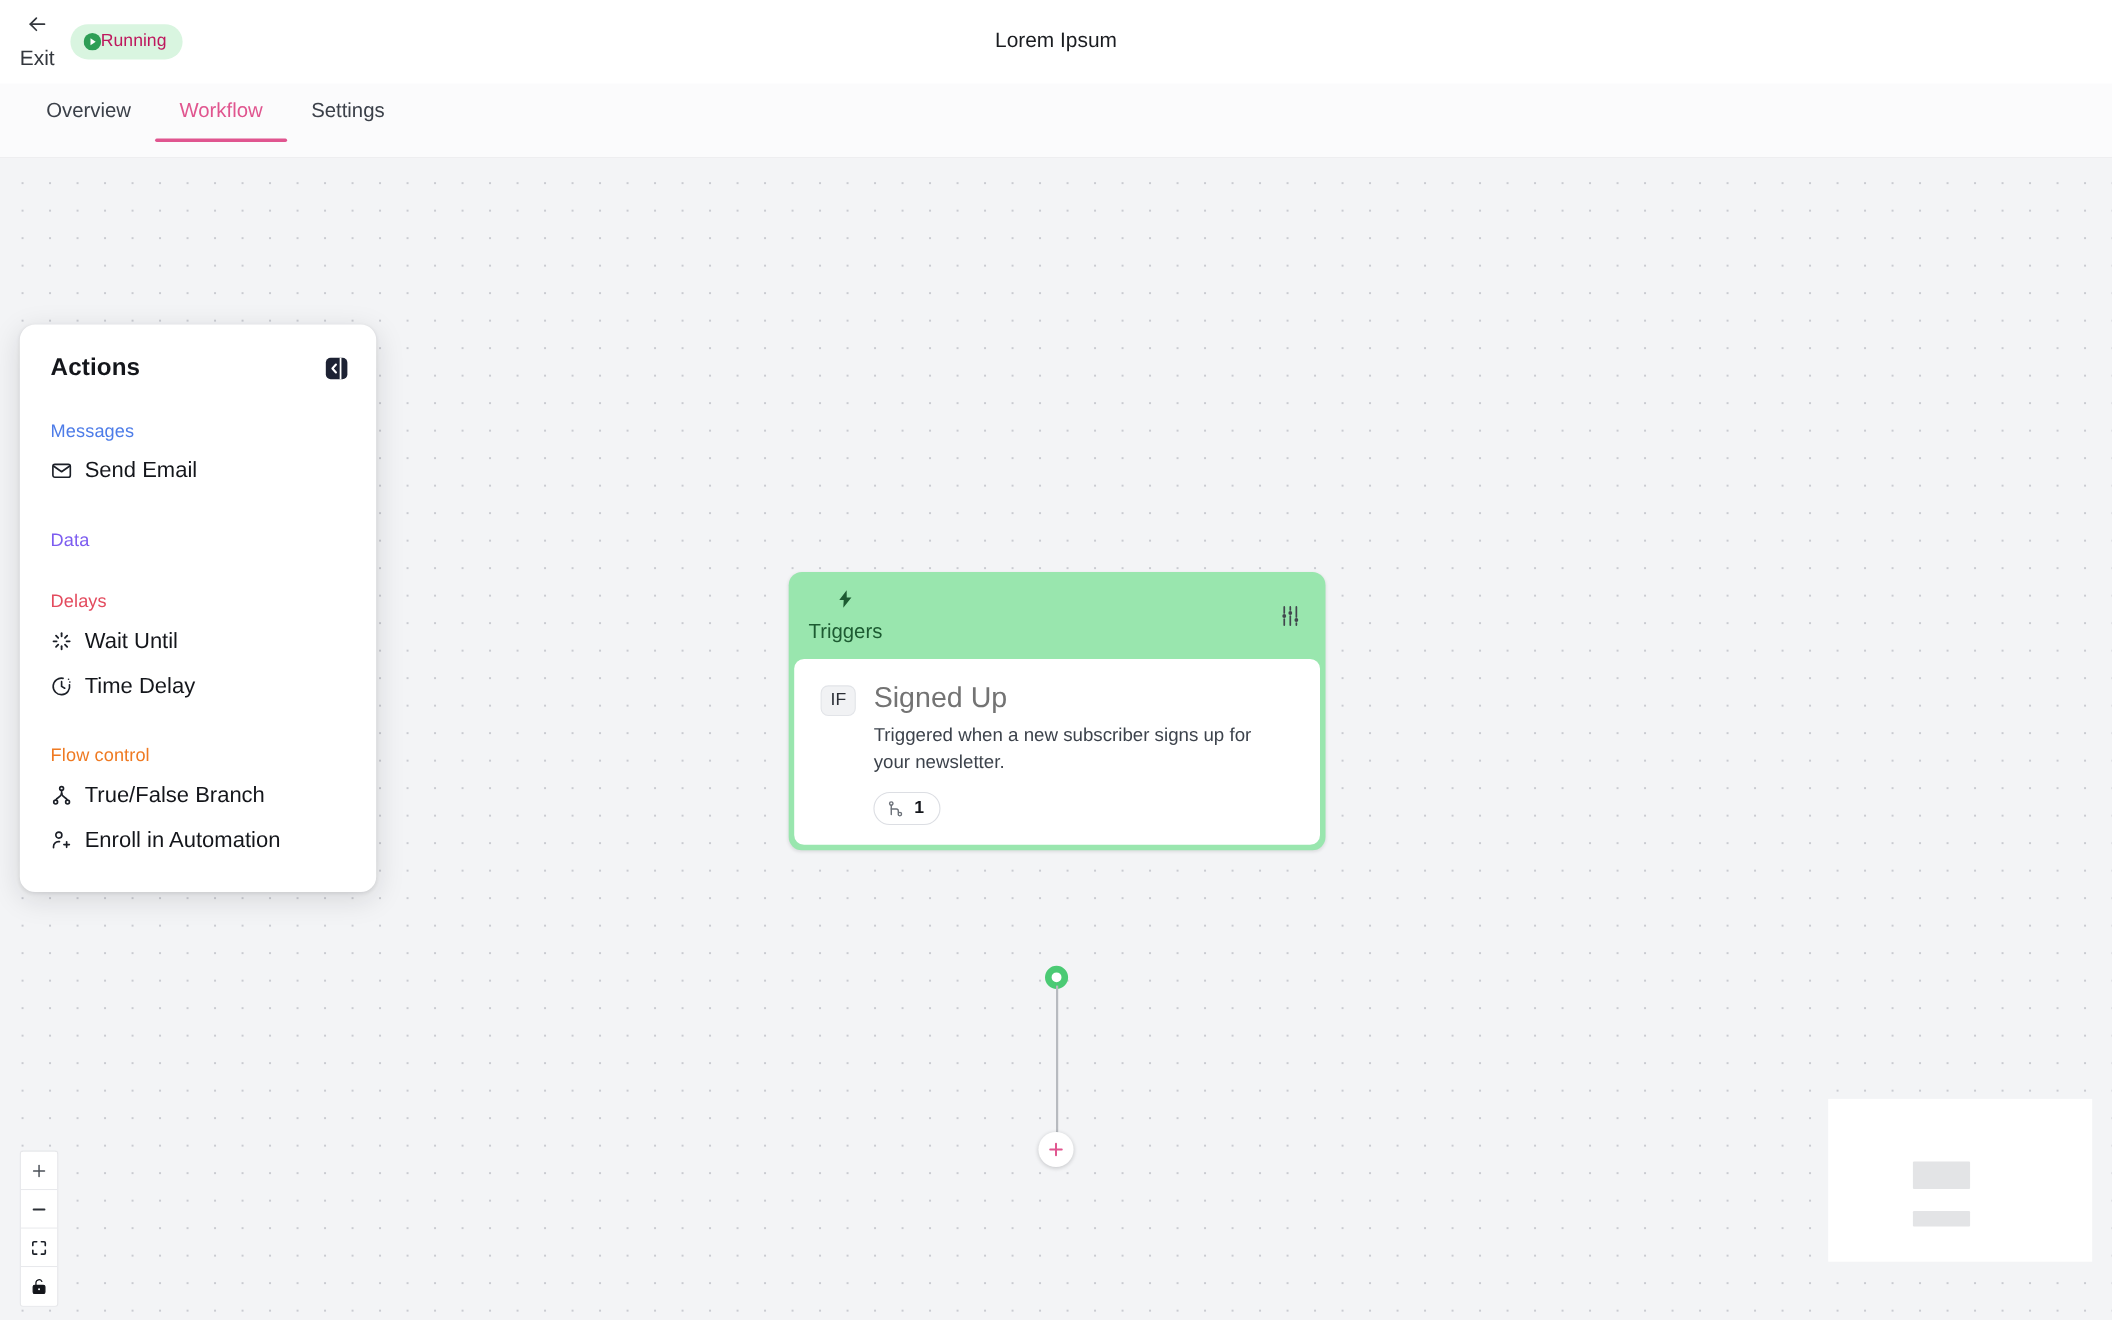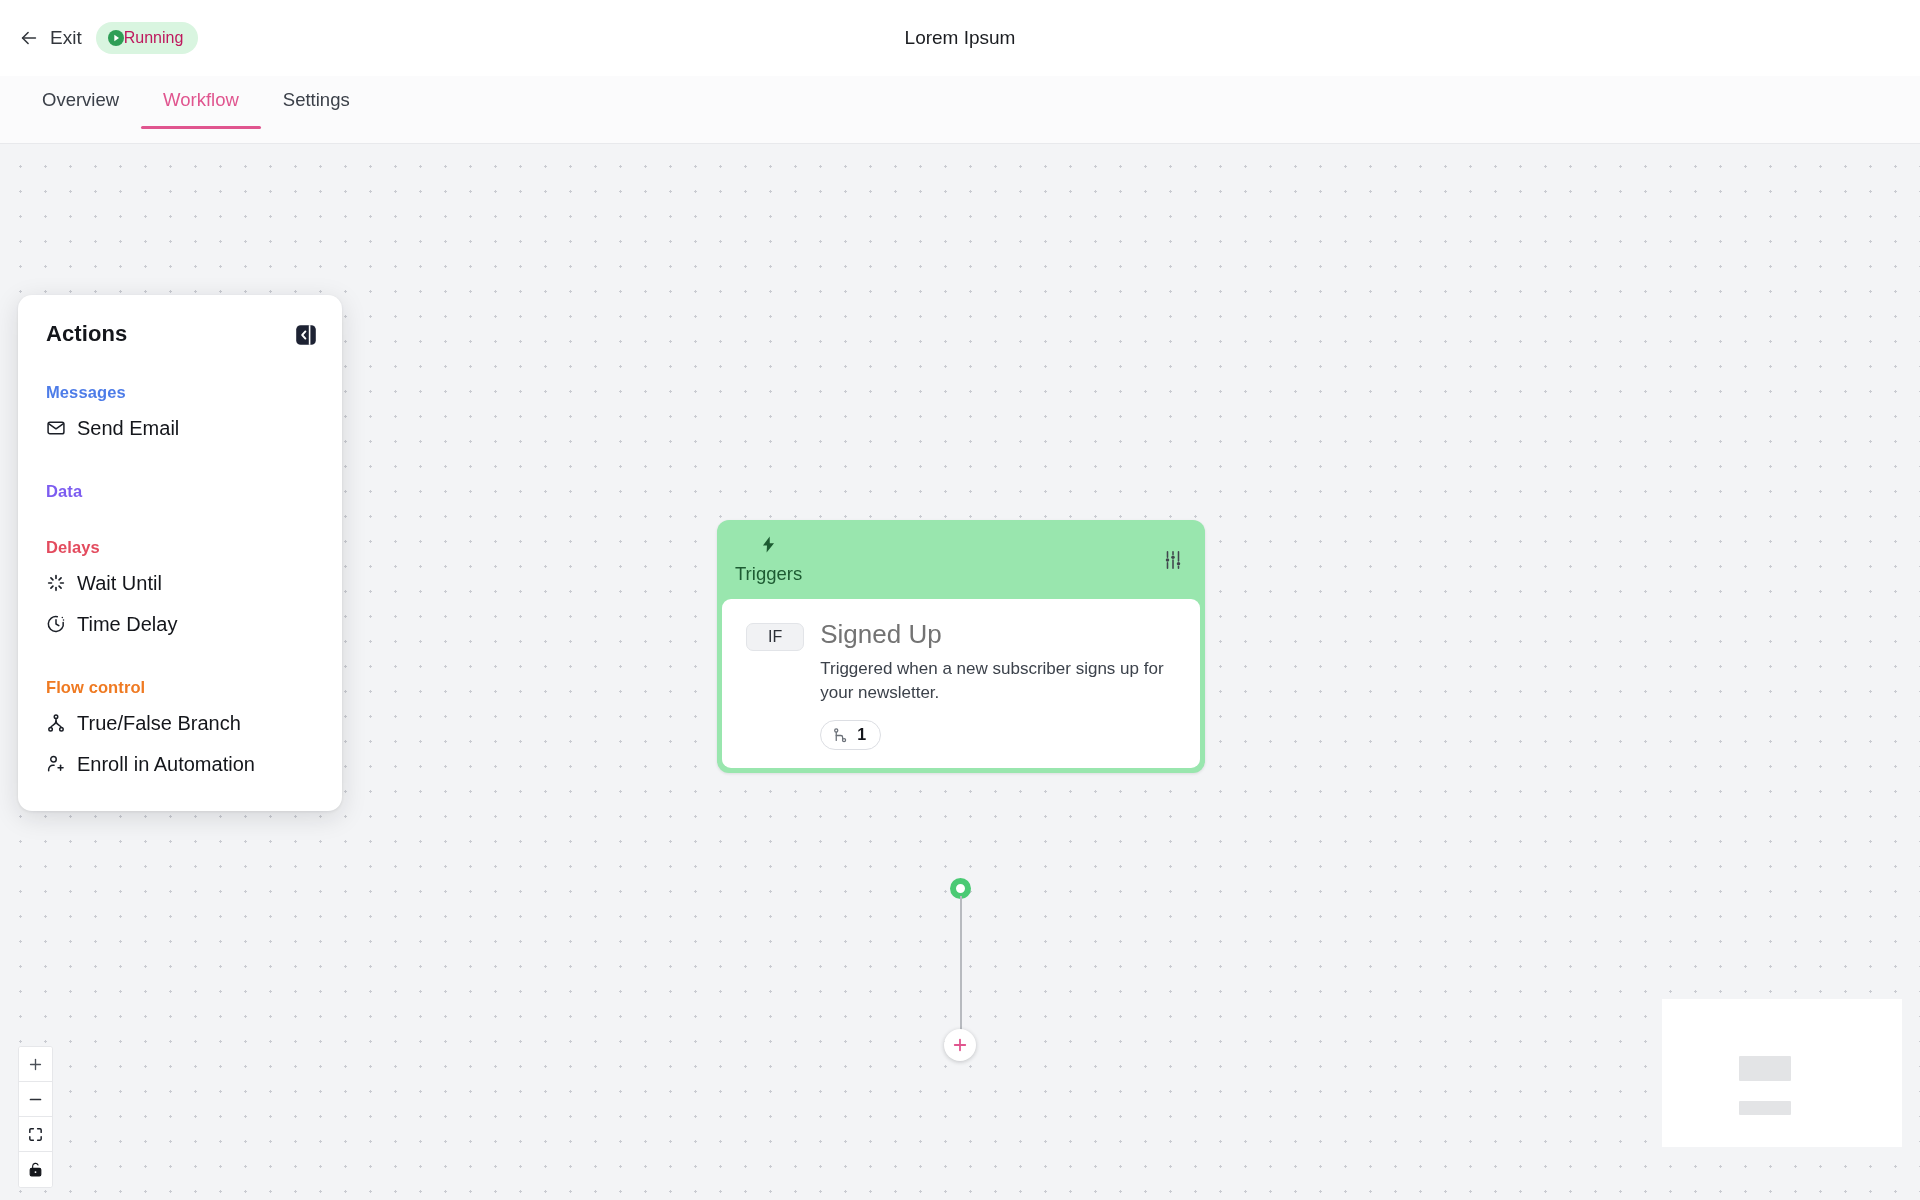--- a/index.html
+++ b/index.html
@@ -19,20 +19,21 @@
   }
   .exit-group {
     position: absolute; left: 18px; top: 50%; transform: translateY(-50%);
     display: flex; align-items: center; gap: 14px;
   }
   .exit-btn {
     display: flex; align-items: center; gap: 10px;
     cursor: pointer;
     color: #33373d;
     font-size: 19px;
+    flex-direction: column;
   }
   .arrow-left-icon { width: 22px; height: 22px; display: block; }
   .status-badge {
     display: inline-flex; align-items: center; gap: 0;
     background: #d9f5e0; color: #be185d;
     border-radius: 999px;
     padding: 7px 15px 7px 12px;
     font-size: 16px;
     cursor: pointer;
   }
@@ -92,21 +93,21 @@
   .actions-head {
     display: flex; align-items: flex-start; justify-content: space-between;
     padding: 0 24px 0 28px;
   }
   .actions-title { font-size: 22px; font-weight: bold; color: #14161b; letter-spacing: .1px; }
   .collapse-icon {
     width: 24px; height: 24px; display: block; cursor: pointer;
     margin-top: 2px;
   }
   .group-label {
-    font-size: 16.5px; font-weight: bold;
+    font-size: 16.5px; font-weight: normal;
     padding: 0 28px;
     letter-spacing: .1px;
   }
   .g-messages { color: #4d7ce8; margin-top: 36px; }
   .g-data     { color: #7c5cf0; margin-top: 37px; }
   .g-delays   { color: #e34b5e; margin-top: 37px; }
   .g-flow     { color: #ef7a22; margin-top: 37px; }
 
   .action-item {
     display: flex; align-items: center; gap: 11px;
@@ -142,21 +143,21 @@
     background: #ffffff;
     border-radius: 9px;
     padding: 20px 24px 18px 24px;
   }
   .tc-row { display: flex; align-items: flex-start; gap: 16px; }
   .if-chip {
     flex: 0 0 auto;
     background: #f1f2f4;
     border: 1px solid #e2e4e8;
     border-radius: 7px;
-    padding: 4px 21px;
+    padding: 4px 8px;
     font-size: 16px;
     color: #2b2f36;
     margin-top: 4px;
   }
   .tc-body { flex: 1; }
   .tc-title { font-size: 26px; color: #737373; line-height: 1.2; }
   .tc-desc {
     font-size: 17px; color: #3c424b;
     margin-top: 7px; line-height: 1.42;
     max-width: 372px;

